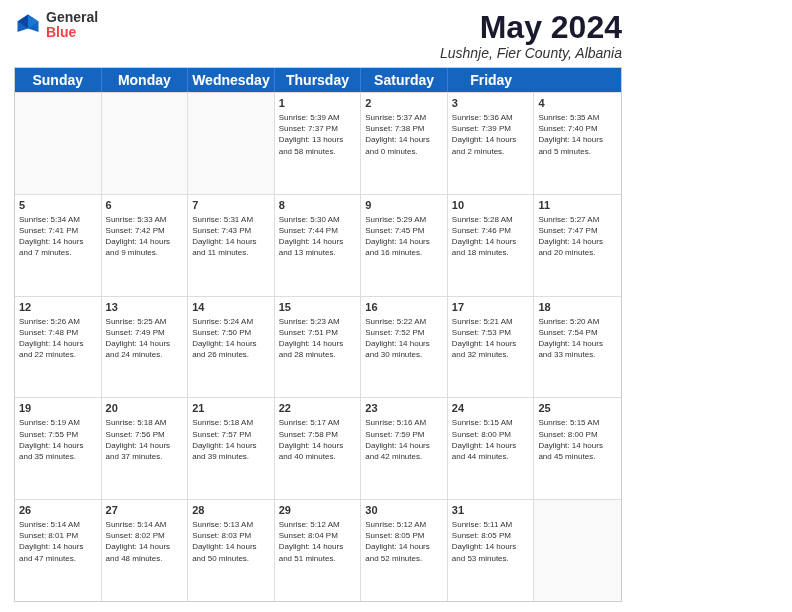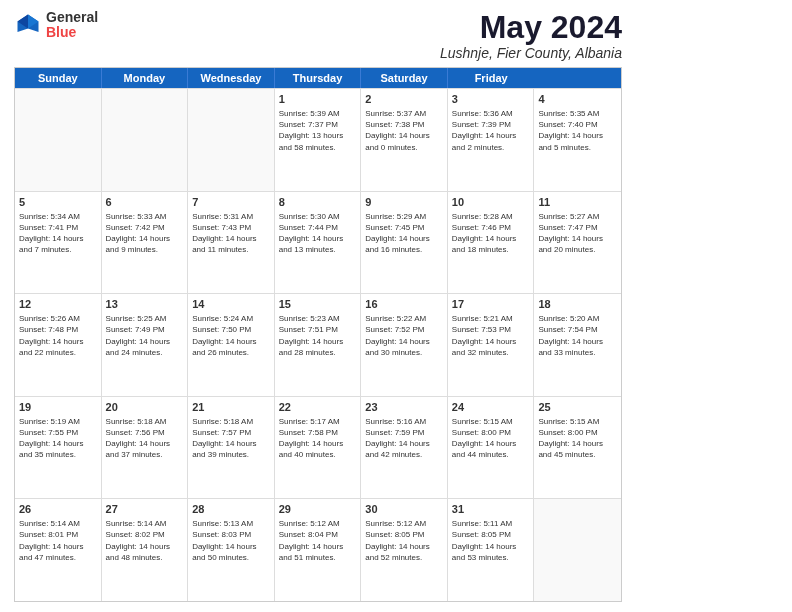--- a/index.html
+++ b/index.html
@@ -60,21 +60,21 @@
       flex-direction: column;
       border: 1px solid #ccc;
     }
     .cal-header-row {
       display: grid;
       grid-template-columns: repeat(7, 1fr);
       background: #1565c0;
     }
     .cal-header-cell {
       color: #fff;
-      font-size: 11px;
+      font-size: 14px;
       font-weight: bold;
       text-align: center;
       padding: 4px 2px;
       border-right: 1px solid #3a7bd5;
     }
     .cal-header-cell:last-child { border-right: none; }
     .cal-body {
       flex: 1;
       display: flex;
       flex-direction: column;

